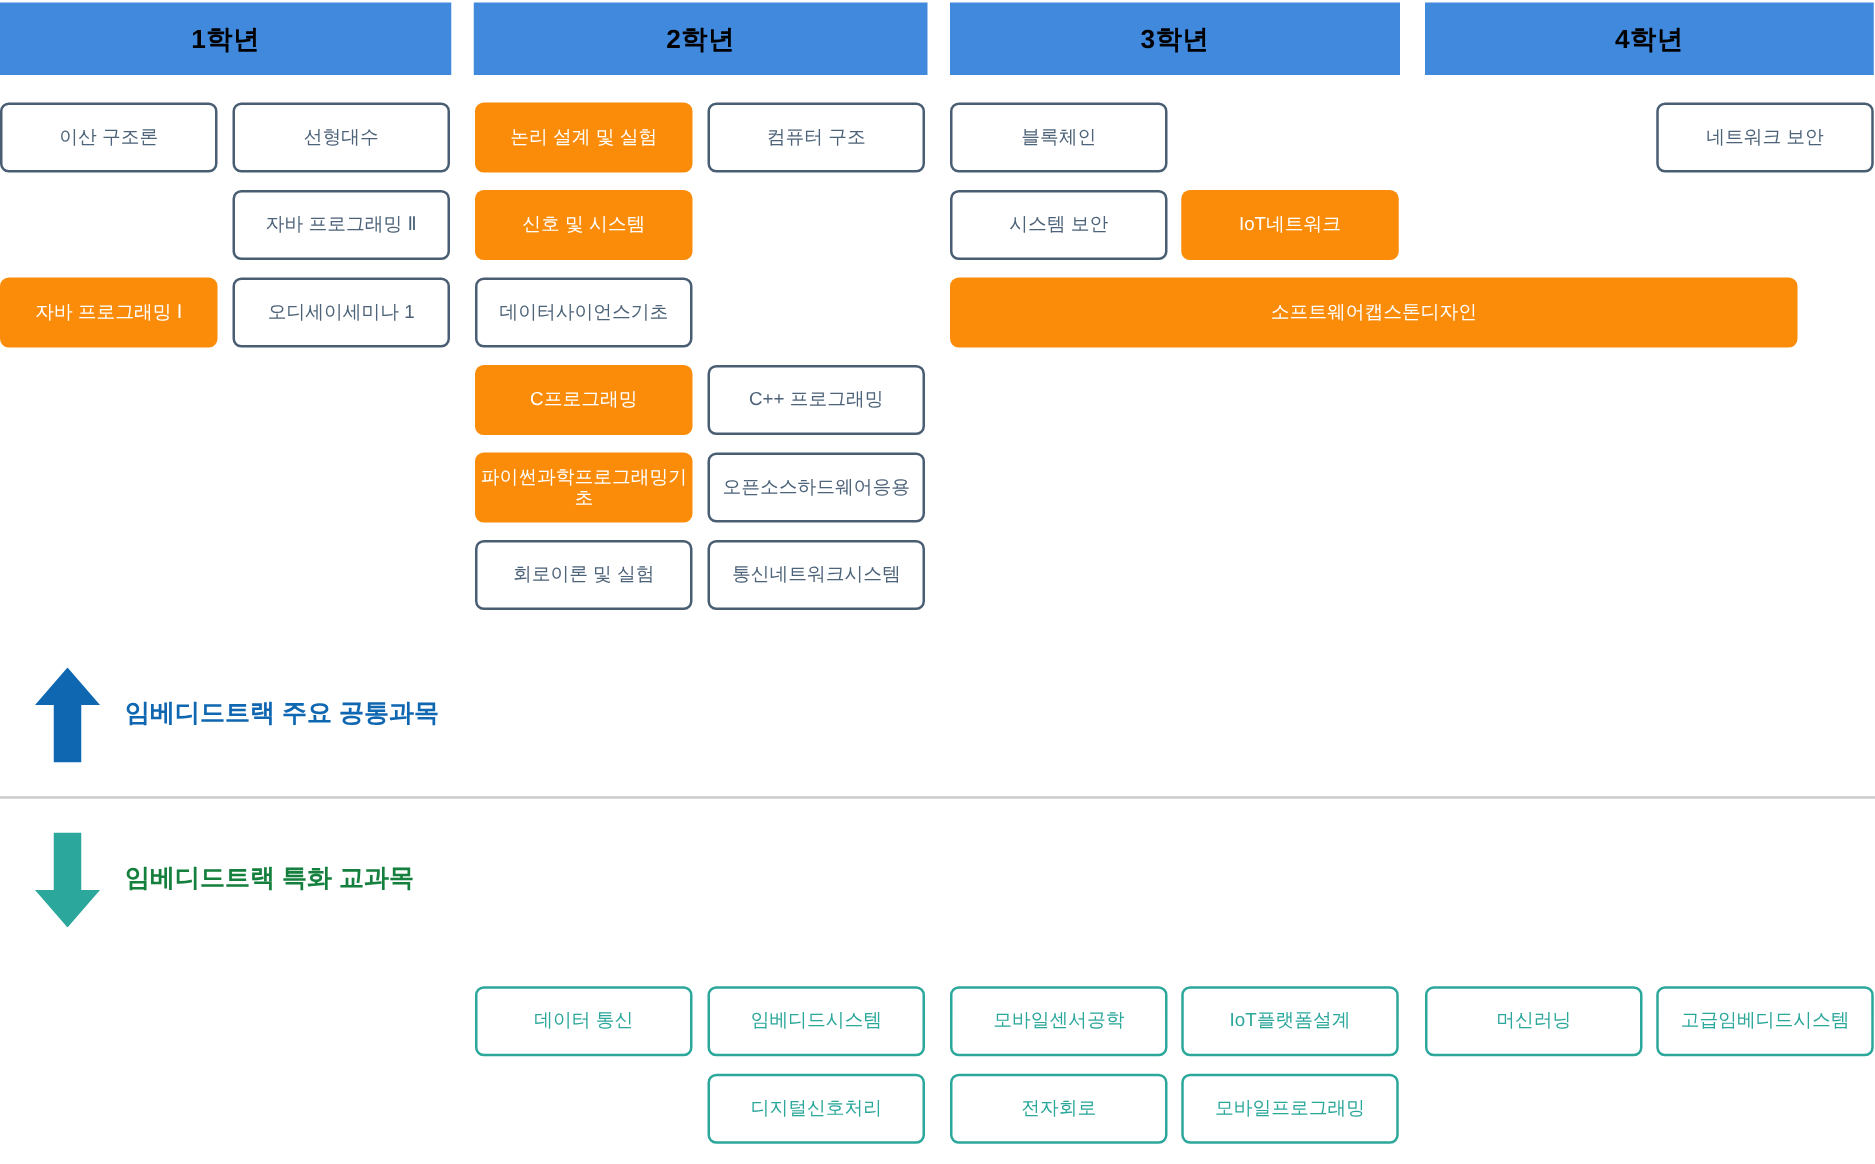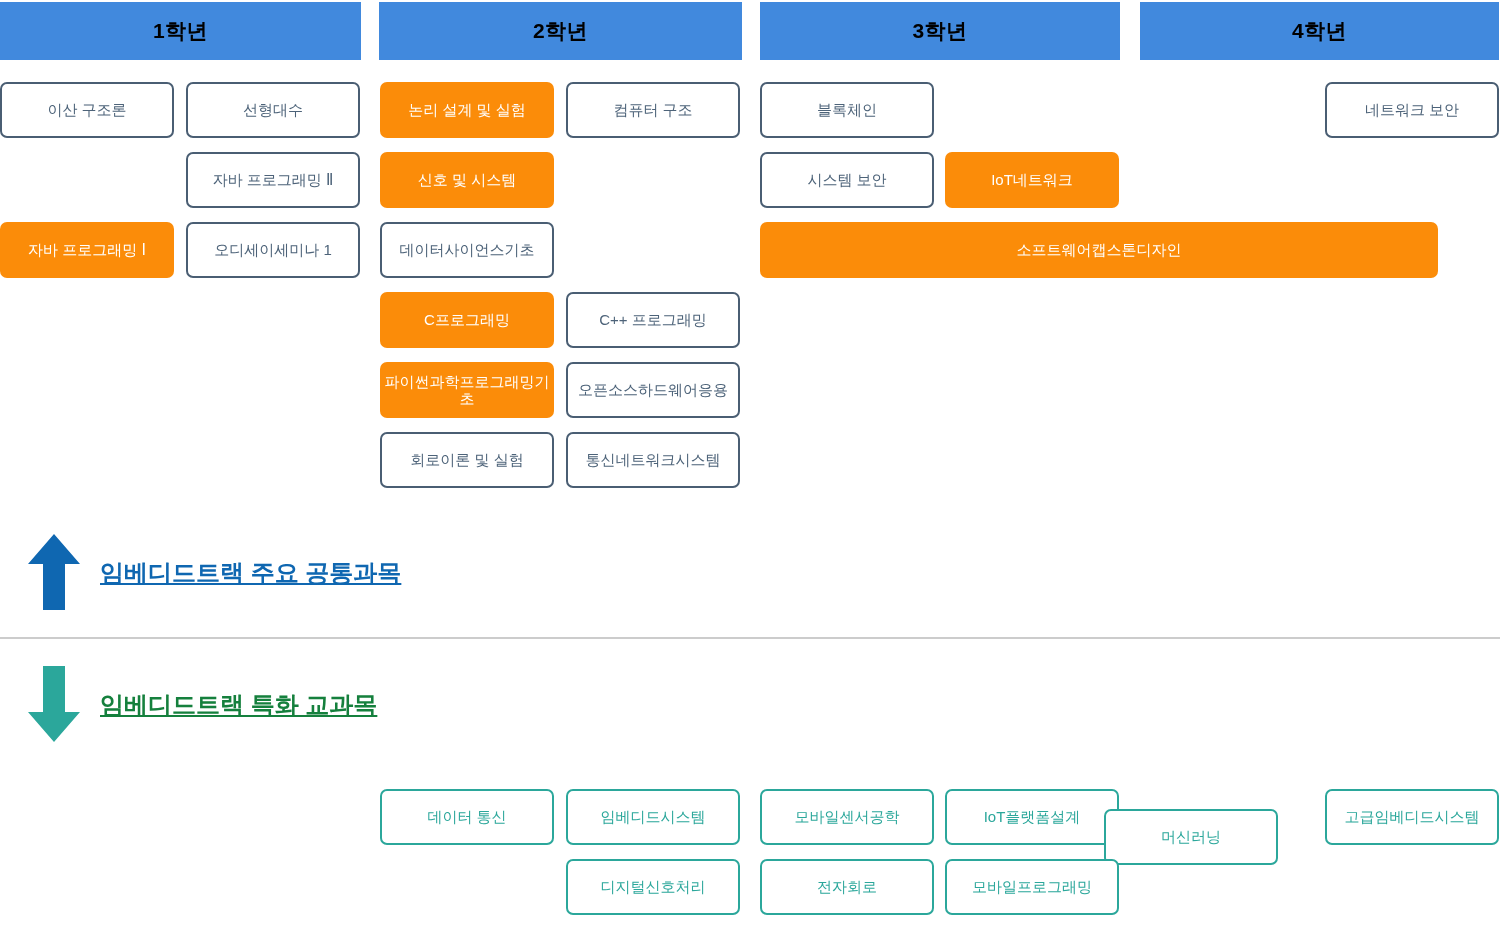--- a/index.html
+++ b/index.html
@@ -50,45 +50,44 @@
   .filled  { background: #fb8c09; border: none; color: #ffffff; }
   .teal    { background: #ffffff; border: 2px solid #2ba79b; color: #2ba79b; }
 
   
   .c0 { left: 0; }
   .c1 { left: 186px; }
   .c2 { left: 380px; }
   .c3 { left: 566px; }
   .c4 { left: 760px; }
   .c5 { left: 945px; }
-  .c6 { left: 1104px; margin-top: 20px; }
+  .c6 { left: 1140px; }
   .c7 { left: 1325px; }
 
   
   .r0 { top: 82px; }
   .r1 { top: 152px; }
   .r2 { top: 222px; }
   .r3 { top: 292px; }
   .r4 { top: 362px; }
   .r5 { top: 432px; }
 
   .wide { width: 678px; }
 
   
   .b0 { top: 789px; }
   .b1 { top: 859px; }
 
   
   .section-title {
     position: absolute;
     left: 100px;
-    font-size: 24px;
+    font-size: 20px;
     font-weight: bold;
     white-space: nowrap;
-    text-decoration: underline;
   }
   .common-title  { top: 557px; color: #0f67b1; }
   .special-title { top: 689px; color: #15803d; }
 
   .arrow-icon { position: absolute; left: 28px; }
   .arrow-up   { top: 534px; }
   .arrow-down { top: 666px; }
 
   .divider {
     position: absolute;

